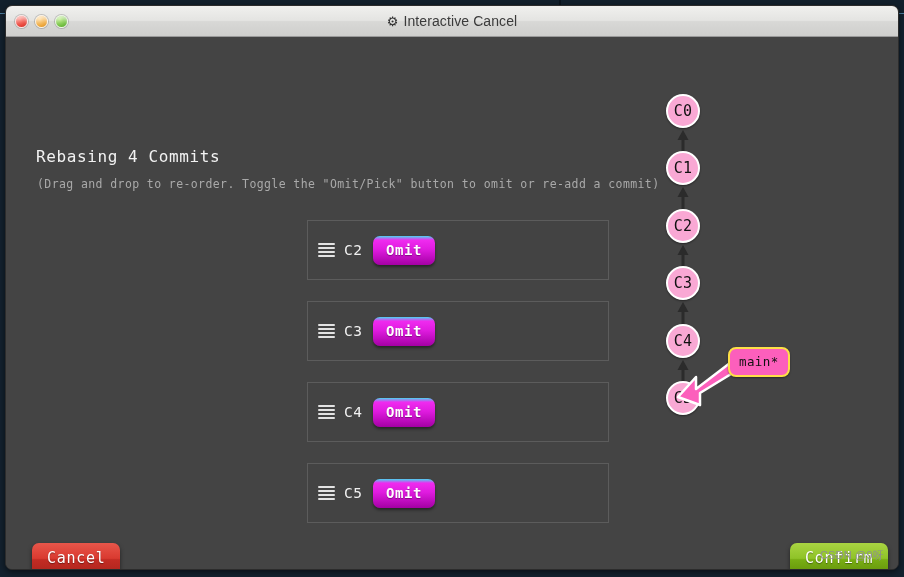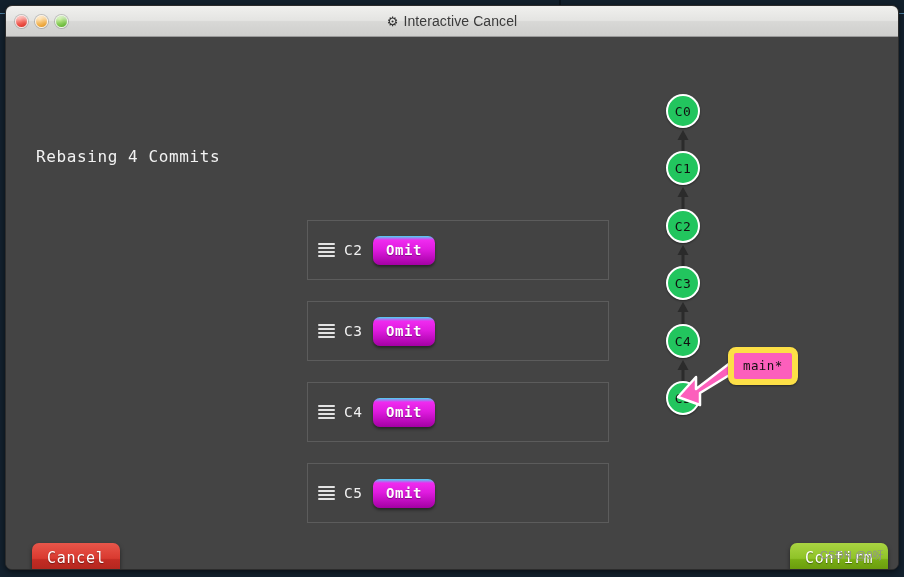--- a/index.html
+++ b/index.html
@@ -181,44 +181,44 @@
     left: 610px;
     top: 0;
     width: 284px;
     height: 534px;
   }
   .node {
     position: absolute;
     width: 34px;
     height: 34px;
     border-radius: 50%;
-    background: #22c55e;
+    background: #f9a8d4;
     border: 2px solid #ffffff;
     box-shadow: 0 1px 2px rgba(0,0,0,0.45);
     display: flex;
     align-items: center;
     justify-content: center;
-    font-size: 13px;
+    font-size: 15px;
     color: #111111;
     letter-spacing: 0.3px;
   }
   .edge {
     position: absolute;
     width: 12px;
     height: 26px;
   }
   .edge svg { display: block; }
 
   #branch-badge {
     position: absolute;
     left: 112px;
     top: 310px;
     padding: 5px 9px 6px;
     background: #fc5fbc;
-    border: 6px solid #fde047;
+    border: 2px solid #fde047;
     border-radius: 8px;
     font-size: 12.5px;
     color: #111111;
     letter-spacing: 0.4px;
     box-shadow: 0 1px 2px rgba(0,0,0,0.4);
     z-index: 3;
   }
   #branch-arrow {
     position: absolute;
     left: 58px;
@@ -282,20 +282,21 @@
     </div>
     <div id="window-title">
       <span class="gear">⚙</span>
       <span>Interactive Cancel</span>
     </div>
   </div>
 
   <div id="window-body">
 
     <div id="heading">Rebasing 4 Commits</div>
+    <div id="instructions">(Drag and drop to re-order. Toggle the "Omit/Pick" button to omit or re-add a commit)</div>
 
     <div id="commit-list">
         <div class="commit-row">
           <div class="drag-handle">
             <span></span>
             <span></span>
             <span></span>
             <span></span>
           </div>
           <div class="commit-label">C2</div>

